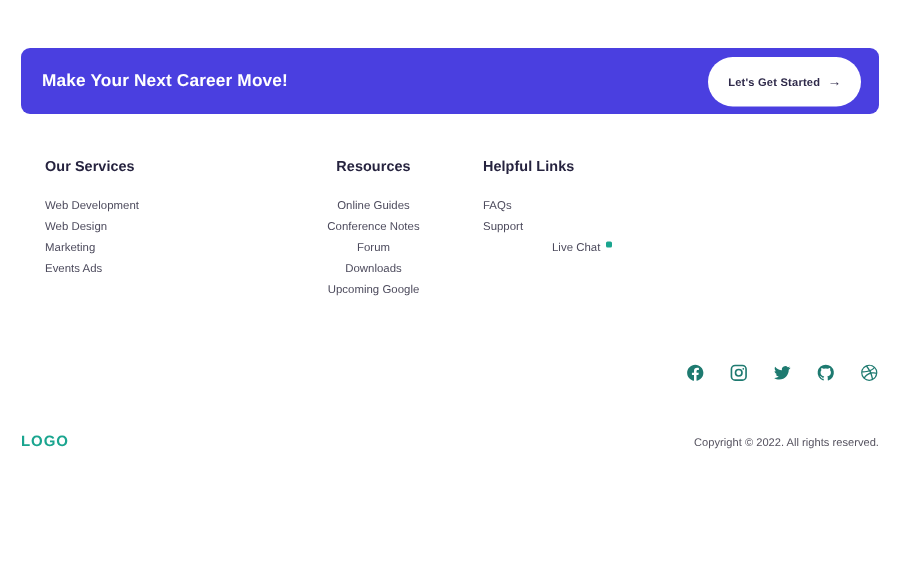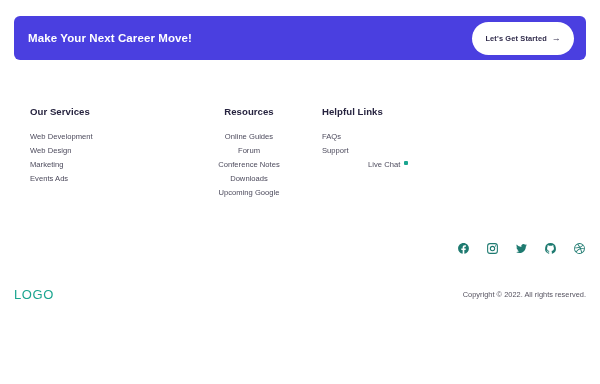--- a/index.html
+++ b/index.html
@@ -20,21 +20,21 @@
     position: relative;
     width: 600px;
     height: 384px;
     background: #ffffff;
   }
 
   
   .cta-banner {
     position: absolute;
     left: 14px;
-    top: 16px;
+    top: 32px;
     width: 572px;
     height: 44px;
     background: #4a3fe0;
     border-radius: 6px;
     display: flex;
     align-items: center;
     justify-content: space-between;
     padding: 0 12px 0 14px;
   }
 
@@ -150,22 +150,22 @@
     right: 14px;
     top: 286px;
     height: 16px;
     display: flex;
     align-items: center;
     justify-content: space-between;
   }
 
   .brand-logo {
     color: #1aa58f;
-    font-size: 13px;
-    font-weight: normal;
+    font-size: 10px;
+    font-weight: bold;
     letter-spacing: 0.6px;
     cursor: pointer;
   }
 
   .copyright {
     color: #55525f;
     font-size: 7.4px;
     letter-spacing: 0.02px;
     white-space: nowrap;
   }
@@ -190,22 +190,22 @@
       <div class="col-heading">Our Services</div>
       <a class="col-link">Web Development</a>
       <a class="col-link">Web Design</a>
       <a class="col-link">Marketing</a>
       <a class="col-link">Events Ads</a>
     </div>
 
     <div class="col col-2">
       <div class="col-heading">Resources</div>
       <a class="col-link">Online Guides</a>
+      <a class="col-link">Conference Notes</a>
       <a class="col-link">Forum</a>
-      <a class="col-link">Conference Notes</a>
       <a class="col-link">Downloads</a>
       <a class="col-link">Upcoming Google</a>
     </div>
 
     <div class="col col-3">
       <div class="col-heading">Helpful Links</div>
       <a class="col-link">FAQs</a>
       <a class="col-link">Support</a>
       <a class="col-link indented">
         <span>Live Chat</span>

